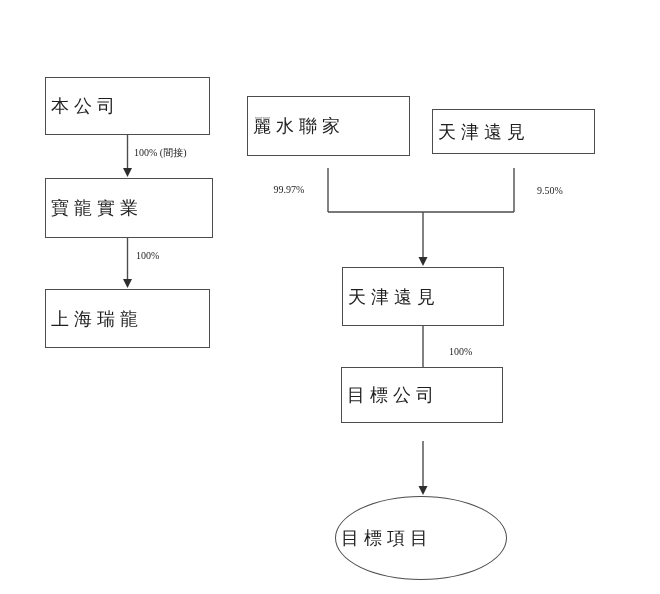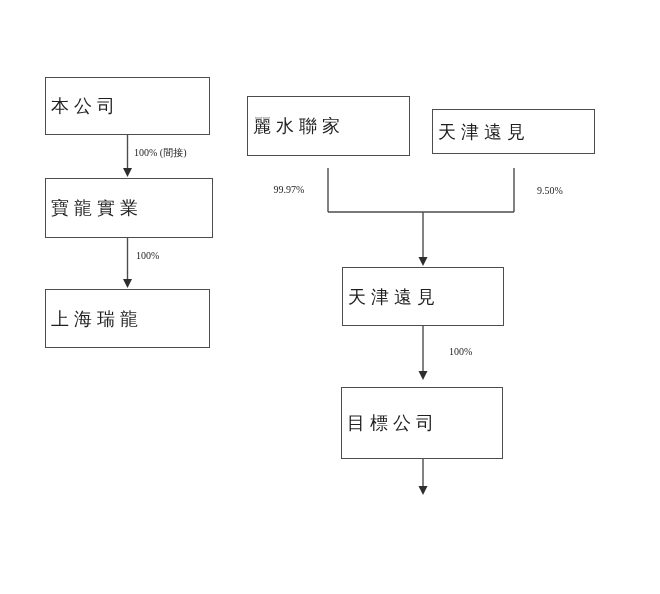--- a/index.html
+++ b/index.html
@@ -114,18 +114,21 @@
   <div class="edge-label" style="left:260px;top:184px;width:58px;text-align:center">99.97%</div>
 
   <div class="edge-label" style="left:537px;top:185px">9.50%</div>
 
   <div class="node" style="left:342px;top:267px;width:162px;height:59px">
     <span>天津遠見</span>
   </div>
 
   <div class="edge-label" style="left:449px;top:346px">100%</div>
 
-  <div class="node" style="left:341px;top:387px;width:162px;height:72px">
+  <div class="node" style="left:341px;top:367px;width:162px;height:56px">
     <span>目標公司</span>
   </div>
 
+  <div class="node ellipse" style="left:335px;top:496px;width:172px;height:84px">
+    <span>目標項目</span>
+  </div>
 
 </div>
 
 </body></html>

